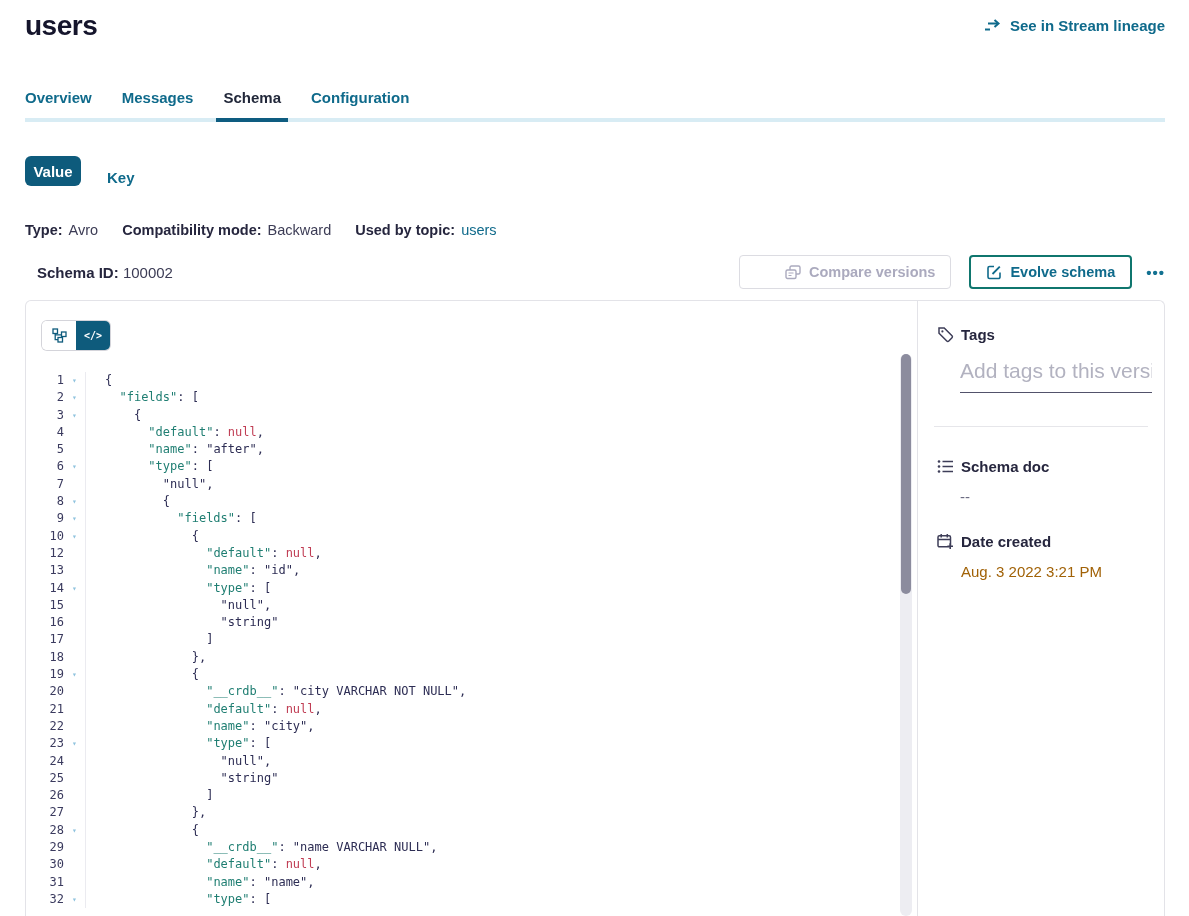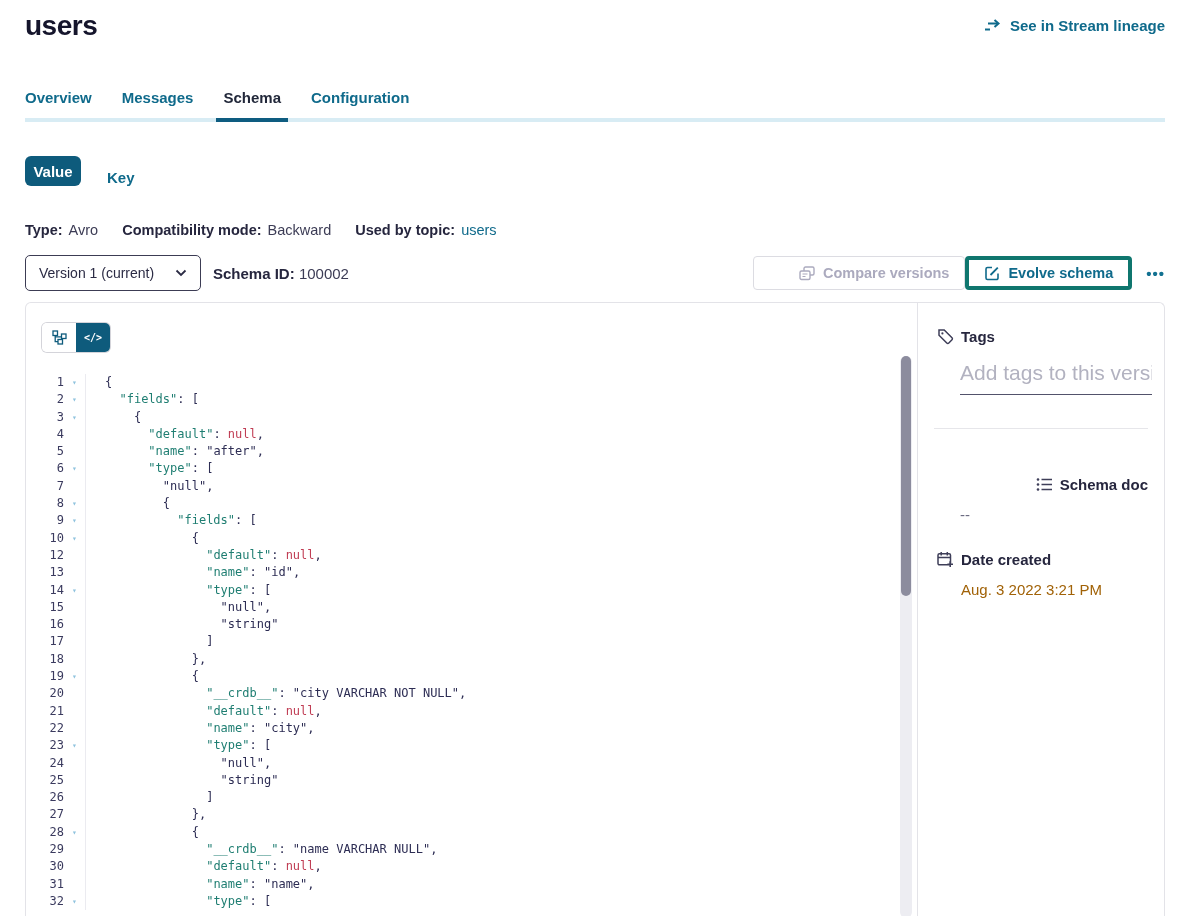--- a/index.html
+++ b/index.html
@@ -38,21 +38,21 @@
   .select { width:176px; height:36px; border:1px solid #3c3c54; border-radius:5px;
     display:flex; align-items:center; justify-content:space-between; padding:0 13px;
     font-size:14px; color:#2b2b44; cursor:pointer; background:#fff; }
   .schema-id { margin-left:12px; font-size:15px; }
   .schema-id .lbl { font-weight:700; color:#26263e; }
   .schema-id .val { color:#3c3c55; }
   .vbar .right { margin-left:auto; display:flex; align-items:center; }
   .btn { height:34px; display:inline-flex; align-items:center; gap:8px; padding:0 15px;
     border-radius:4px; background:#fff; font-size:14.5px; font-weight:600; font-family:inherit; cursor:pointer; }
   .btn.disabled { border:1px solid #dcdce2; color:#abaabe; cursor:default;padding-left:45px; }
-  .btn.primary { border:4px solid #0f766e; color:#0f6a8b; }
+  .btn.primary { border:2px solid #0f766e; color:#0f6a8b; margin-left:18px; }
   .more { margin-left:14px; color:#127191; font-size:15px; font-weight:800; letter-spacing:1px; cursor:pointer; }
 
   
   .panel { margin-top:11px; height:616px; border:1px solid #e3e3e8; border-bottom:none;
     border-radius:6px 6px 0 0; display:flex; overflow:hidden; }
   .code-sec { flex:1; position:relative; overflow:hidden; }
   .view-toggle { display:inline-flex; margin:20px 0 0 16px; border-radius:5px;
     box-shadow:0 0 0 1px #d4d4da; overflow:hidden; }
   .vt-btn { width:34px; height:29px; display:flex; align-items:center; justify-content:center;
     background:#fff; border:none; cursor:pointer; }
@@ -77,21 +77,21 @@
     background:#8c8c9e; border-radius:5px; }
 
   
   .sidebar { width:247px; border-left:1px solid #e3e3e8; padding:25px 16px 0 19px; flex-shrink:0; }
   .sec-head { display:flex; align-items:center; gap:7px; font-size:15px; font-weight:700; color:#26263e; }
   .tag-input { display:block; margin:16px 0 0 23px; width:192px; border:none;
     border-bottom:1.5px solid #52526b; font-size:21px; padding:0 0 9px; outline:none;
     font-family:inherit; color:#3c3c55; background:transparent; }
   .tag-input::placeholder { color:#b2b2c0; }
   .sb-divider { height:1px; background:#e6e6ea; margin:33px 0 0 -3px; }
-  .sec-doc { margin-top:47px;justify-content:flex-end; }
+  .sec-doc { margin-top:31px; }
   .sec-val { margin:13px 0 0 23px; font-size:15px; color:#6c6c82; }
   .sec-date { margin-top:28px; }
   .sec-val.date { color:#a16207;margin-left:24px; }
   svg { display:block; }
 </style>
 </head>
 <body>
 
 <div class="page">
 
@@ -131,28 +131,20 @@
       <span class="lbl">Compatibility mode:</span>
       <span class="val">Backward</span>
     </div>
     <div class="pair">
       <span class="lbl">Used by topic:</span>
       <span class="val link">users</span>
     </div>
   </div>
 
   <div class="vbar">
-    <div class="select">
-      <span>Version 1 (current)</span>
-      <span>
-        <svg width="12" height="8" viewBox="0 0 12 8" fill="none">
-          <path d="M1.5 1.5 L6 6 L10.5 1.5" stroke="#2b2b44" stroke-width="1.8" fill="none"></path>
-        </svg>
-      </span>
-    </div>
     <div class="schema-id">
       <span class="lbl">Schema ID:</span>
       <span class="val">100002</span>
     </div>
     <div class="right">
       <button class="btn disabled">
         <span>
           <svg width="16" height="15" viewBox="0 0 16 15" fill="none">
             <rect x="5" y="1" width="10" height="8" rx="1.5" stroke="#abaabe" stroke-width="1.4"></rect>
             <rect x="1" y="5" width="10" height="8.5" rx="1.5" fill="#ffffff" stroke="#abaabe" stroke-width="1.4"></rect>

